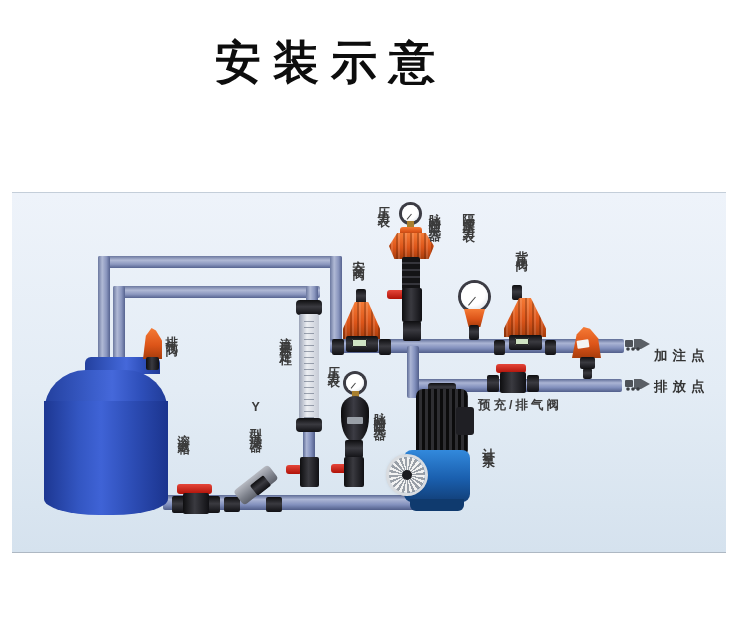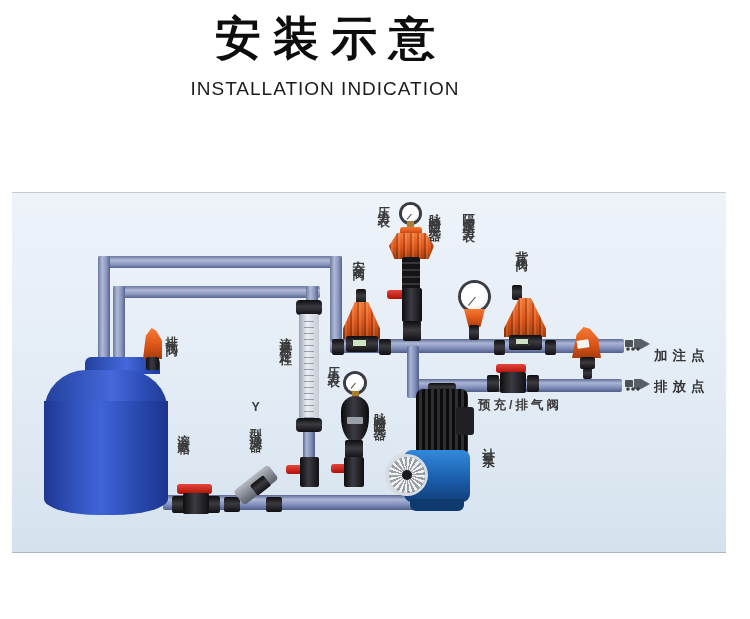--- a/index.html
+++ b/index.html
@@ -2,21 +2,21 @@
 <html><head>
 <meta charset="utf-8">
 <style>
   html,body{margin:0;padding:0;}
   body{
     width:750px;height:619px;position:relative;background:#ffffff;overflow:hidden;
     font-family:"Liberation Sans","DejaVu Sans",sans-serif;
   }
   .abs{position:absolute;}
   
-  .hdr{left:0;top:8px;width:650px;text-align:center;}
+  .hdr{left:0;top:32px;width:650px;text-align:center;}
   .title{font-size:46px;font-weight:800;letter-spacing:12px;color:#0d0d0d;margin-left:12px;}
   .subtitle{font-size:19px;font-weight:500;letter-spacing:1px;color:#1c1c1c;margin-top:8px;}
   
   .panel{
     left:12px;top:192px;width:714px;height:359px;
     background:linear-gradient(180deg,#eef3fa 0%,#e3ecf5 55%,#d5e2ee 100%);
     border-top:1px solid #c4ced9;border-bottom:1px solid #aeb8c3;
   }
   
   .pipe-h{background:linear-gradient(180deg,#5e6c96 0%,#aab4d4 30%,#8290bd 65%,#515e8a 100%);border-radius:2px;}
@@ -48,21 +48,20 @@
   .flange{border-radius:50%;background:repeating-conic-gradient(#f2f2f2 0 9deg,#9aa0a8 9deg 18deg);box-shadow:0 0 0 3px #d9dce0,0 0 4px rgba(0,0,0,.5);}
   .coltube{background:linear-gradient(90deg,#9aa2b5,#eceef2 40%,#c6cbd6);border-radius:2px;overflow:hidden;}
   .ticks{position:absolute;left:25%;top:2px;width:50%;height:calc(100% - 4px);
     background:repeating-linear-gradient(180deg,rgba(90,100,120,0) 0 5px,rgba(90,100,120,.55) 5px 6px);}
 </style>
 </head>
 <body>
 
 <div class="abs hdr">
   <div class="title">安装示意</div>
-  <div class="subtitle">INSTALLATION INDICATION</div>
 </div>
 
 <div class="abs panel">
 
   <div class="abs thin-h" style="left:86px;top:63px;width:244px;height:12px;"></div>
   <div class="abs thin-v" style="left:86px;top:63px;width:12px;height:112px;"></div>
   <div class="abs thin-v" style="left:318px;top:63px;width:12px;height:90px;"></div>
   <div class="abs thin-h" style="left:101px;top:93px;width:207px;height:12px;"></div>
   <div class="abs thin-v" style="left:101px;top:93px;width:12px;height:82px;"></div>
   <div class="abs thin-v" style="left:294px;top:93px;width:12px;height:20px;"></div>

